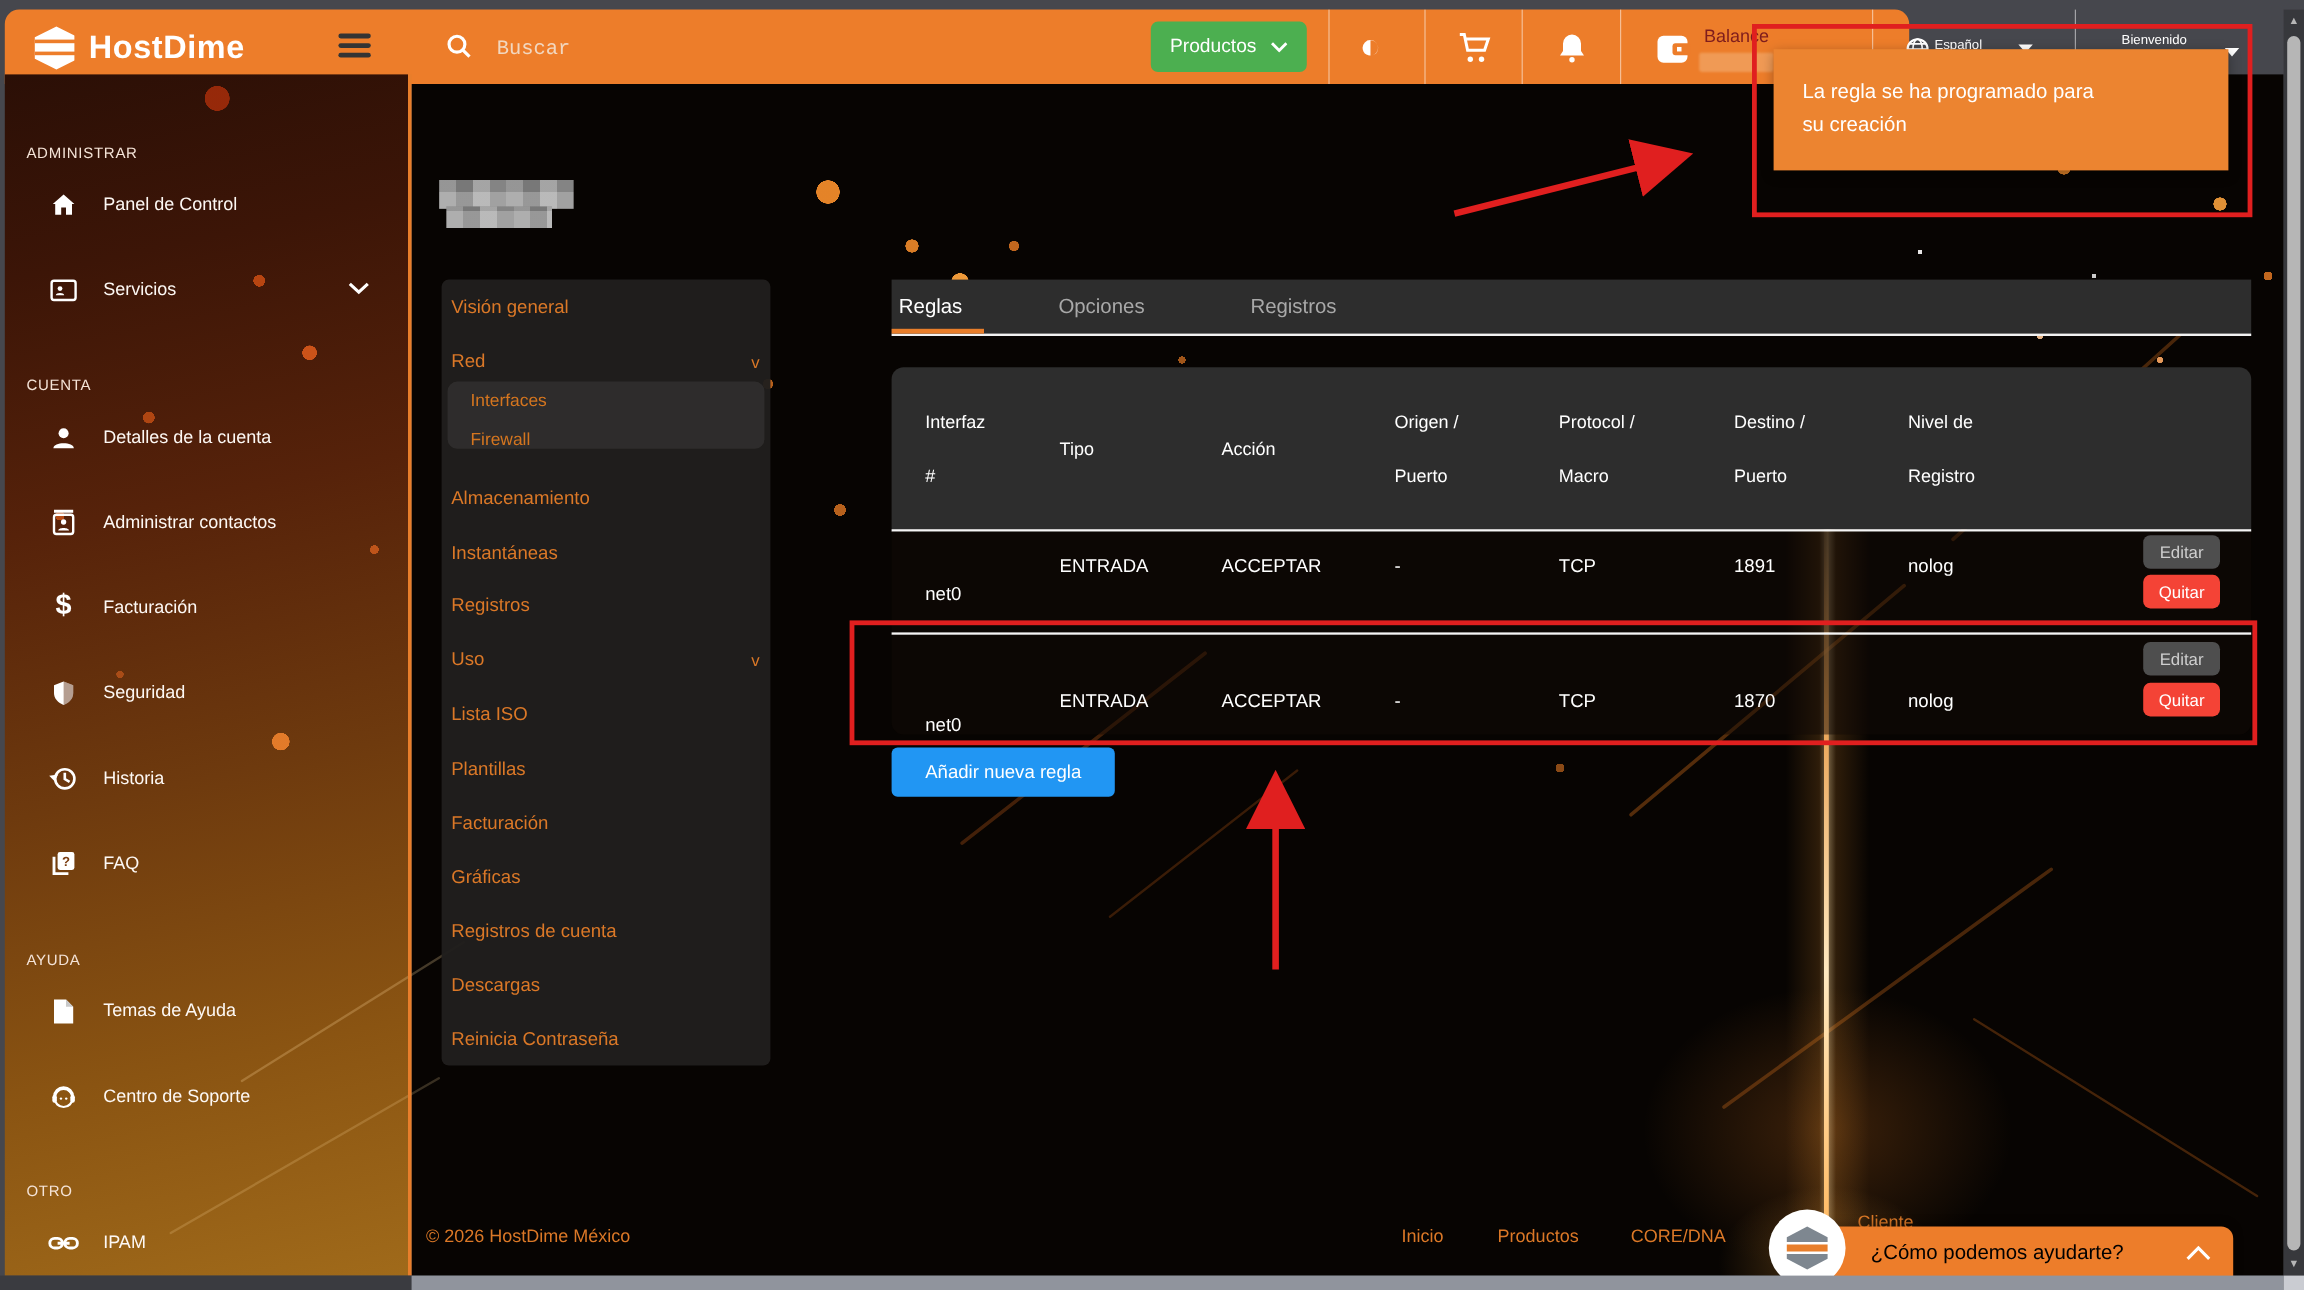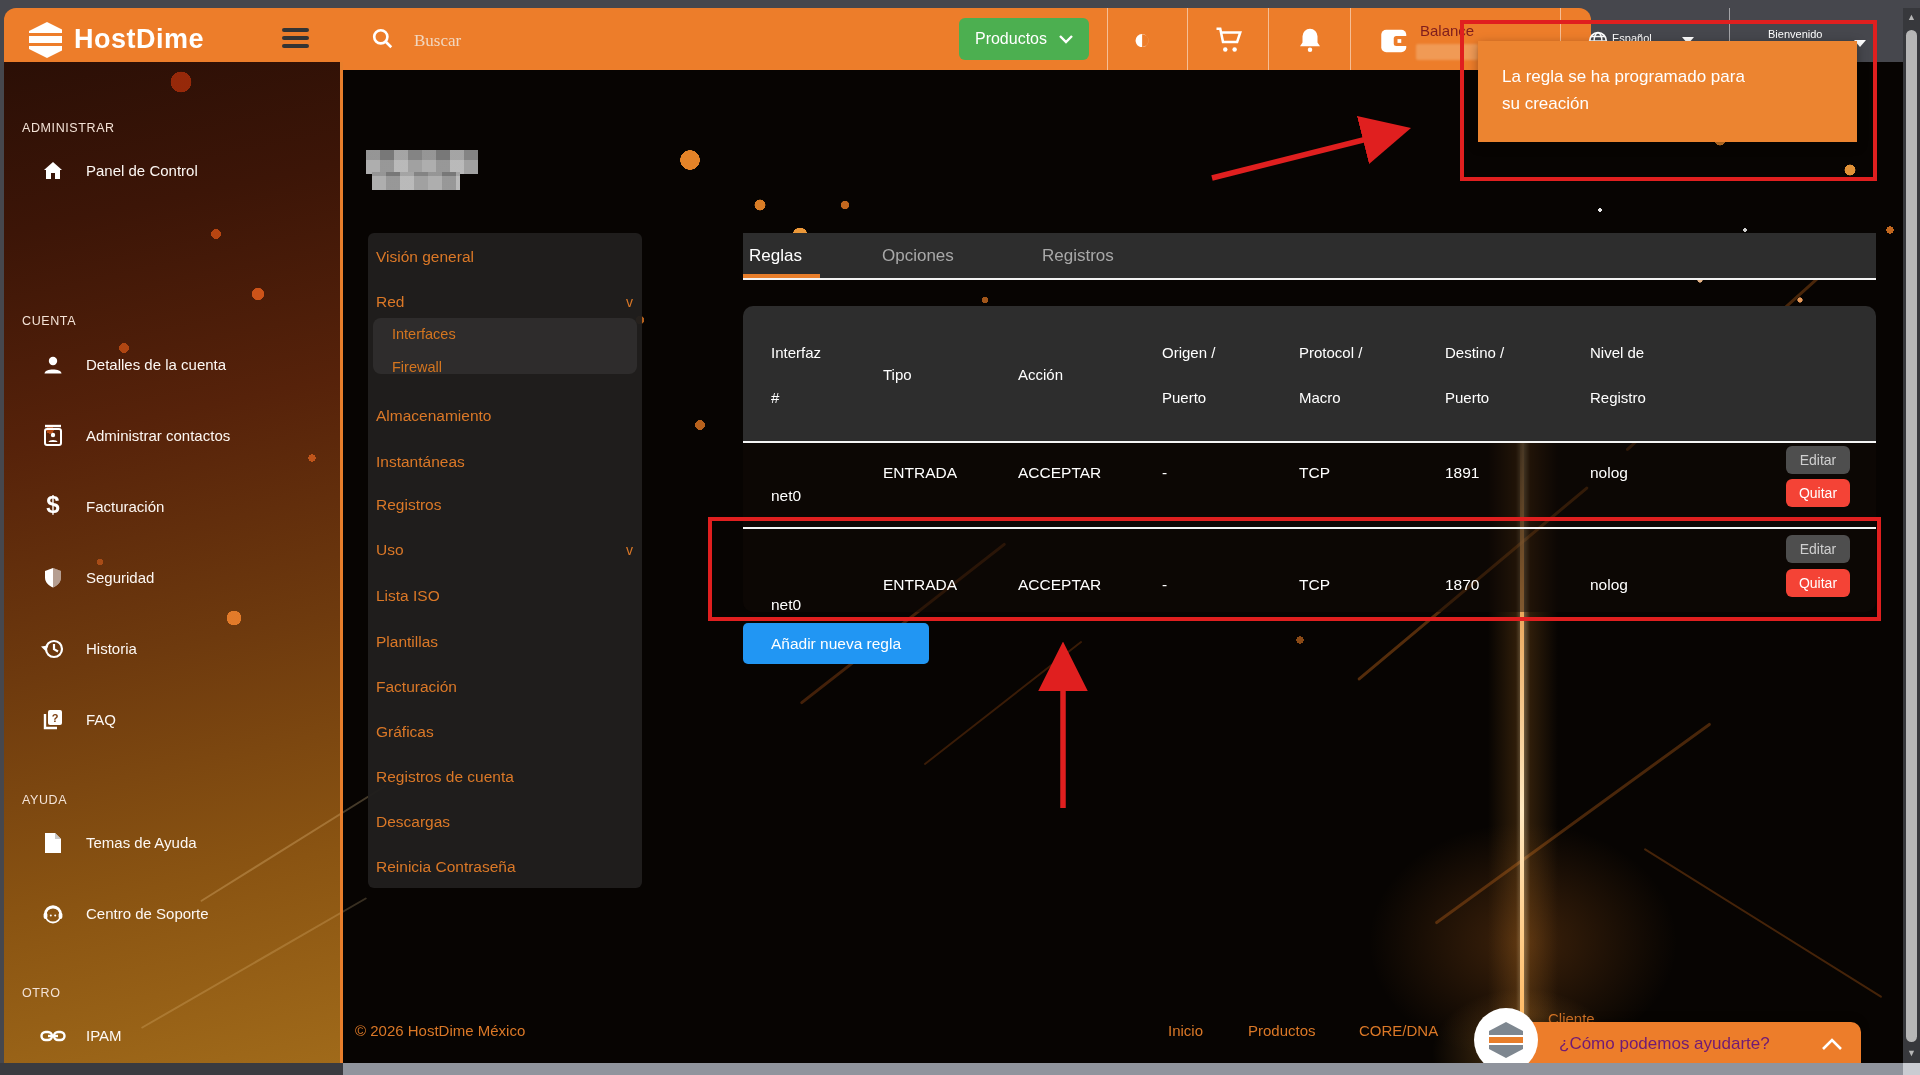--- a/index.html
+++ b/index.html
@@ -7,21 +7,21 @@
          font-family:"Liberation Sans","DejaVu Sans",sans-serif;background:#46474d;}
   .abs{position:absolute;}
   .txt{position:absolute;white-space:nowrap;}
 
   
   #navbar{left:4px;top:8px;width:1587px;height:62px;background:#ED7D2A;
           border-radius:12px 12px 0 0;}
   .nav-divider{position:absolute;top:0;width:1px;height:62px;background:rgba(255,255,255,.5);}
   .brand-text{color:#fff;font-size:27px;font-weight:bold;letter-spacing:.5px;}
   .nav-search{position:absolute;left:408px;top:20px;width:220px;height:24px;background:transparent;
-              border:none;outline:none;color:#0f172a;font-size:17px;font-family:Liberation Serif, serif;}
+              border:none;outline:none;color:#0f172a;font-size:17px;font-family:Liberation Mono, monospace;}
   .nav-search::placeholder{color:#F2DCC8;opacity:.95;}
   .hb-bar{position:absolute;left:0;width:27px;height:3.5px;background:#343434;border-radius:2px;}
   #products-btn{left:955px;top:10px;width:130px;height:42px;background:#4CAF50;border:none;
                 border-radius:6px;color:#fff;font-size:16px;font-family:inherit;cursor:pointer;
                 display:flex;align-items:center;justify-content:center;gap:12px;}
   .tri-down{width:0;height:0;border-left:6px solid transparent;border-right:6px solid transparent;
             border-top:7px solid #fff;}
   .nav-label{color:#fff;font-size:11px;}
 
   
@@ -119,21 +119,21 @@
             border:none;border-radius:6px;font-size:14px;font-family:inherit;cursor:pointer;}
   #add-rule-btn{left:743px;top:623px;width:186px;height:41px;background:#2196F3;border:none;
             border-radius:5px;color:#fff;font-size:15.5px;font-family:inherit;cursor:pointer;z-index:3;}
 
   
   .footer-link{position:absolute;top:1022px;color:#DB7827;font-size:15px;cursor:pointer;z-index:3;}
   #footer-logo{left:1474px;top:1008px;width:64px;height:64px;border-radius:50%;background:#fff;
                z-index:7;display:flex;align-items:center;justify-content:center;}
   #chat-bar{left:1491px;top:1022px;width:370px;height:44px;background:#ED7D2A;border-radius:10px 10px 0 0;
             z-index:6;box-shadow:0 -2px 8px rgba(0,0,0,.3);display:flex;align-items:center;cursor:pointer;}
-  #chat-bar .chat-text{color:#701a75;font-size:17px;font-weight:500;margin-left:68px;}
+  #chat-bar .chat-text{color:#000000;font-size:17px;font-weight:500;margin-left:68px;}
 
   
   #vscroll{left:1903px;top:8px;width:17px;height:1055px;background:#37383C;z-index:50;}
   #vthumb{position:absolute;left:3px;top:22px;width:11px;height:1012px;background:#B6B6B6;border-radius:6px;}
   .scroll-arrow{position:absolute;left:0;width:17px;text-align:center;color:#B6B6B6;font-size:9px;}
   #hbar-dark{left:0;top:1063px;width:343px;height:12px;background:#3A3B40;z-index:50;}
   #hbar-light{left:343px;top:1063px;width:1560px;height:12px;background:#90949D;z-index:50;}
   #hbar-corner{left:1903px;top:1063px;width:17px;height:12px;background:#CACCD2;z-index:50;}
 </style>
 </head>
@@ -231,20 +231,33 @@
 
     <div class="abs" style="left:0;top:92px;width:336px;height:34px;cursor:pointer;">
       <span class="side-icon" style="top:4px;">
         <svg width="24" height="24" viewBox="0 0 24 24">
             <path d="M12 3 3 11h2v9h5v-6h4v6h5v-9h2z" fill="#fff"></path>
           </svg>
       </span>
       <div class="txt side-label" style="left:82px;top:8px;">Panel de Control</div>
     </div>
 
+    <div class="abs" style="left:0;top:163px;width:336px;height:34px;cursor:pointer;">
+      <span class="side-icon" style="top:4px;">
+        <svg width="24" height="24" viewBox="0 0 24 24">
+            <rect x="2" y="4" width="20" height="16" rx="2" fill="none" stroke="#fff" stroke-width="2"></rect>
+            <circle cx="9" cy="10.5" r="2" fill="#fff"></circle>
+            <path d="M5.5 16c0-2.4 7-2.4 7 0z" fill="#fff"></path>
+          </svg>
+      </span>
+      <div class="txt side-label" style="left:82px;top:8px;">Servicios</div>
+      <svg class="abs" style="left:286px;top:10px;" width="18" height="11" viewBox="0 0 18 11">
+          <path d="M1.5 1.5l7.5 7 7.5-7" stroke="#fff" stroke-width="2.6" fill="none"></path>
+        </svg>
+    </div>
 
     <div class="txt side-section" style="left:18px;top:252px;">CUENTA</div>
 
     <div class="abs" style="left:0;top:286px;width:336px;height:34px;cursor:pointer;">
       <span class="side-icon" style="top:4px;">
         <svg width="24" height="24" viewBox="0 0 24 24">
             <circle cx="12" cy="8" r="4.2" fill="#fff"></circle>
             <path d="M3.5 20.5c0-5.5 17-5.5 17 0z" fill="#fff"></path>
           </svg>
       </span>

